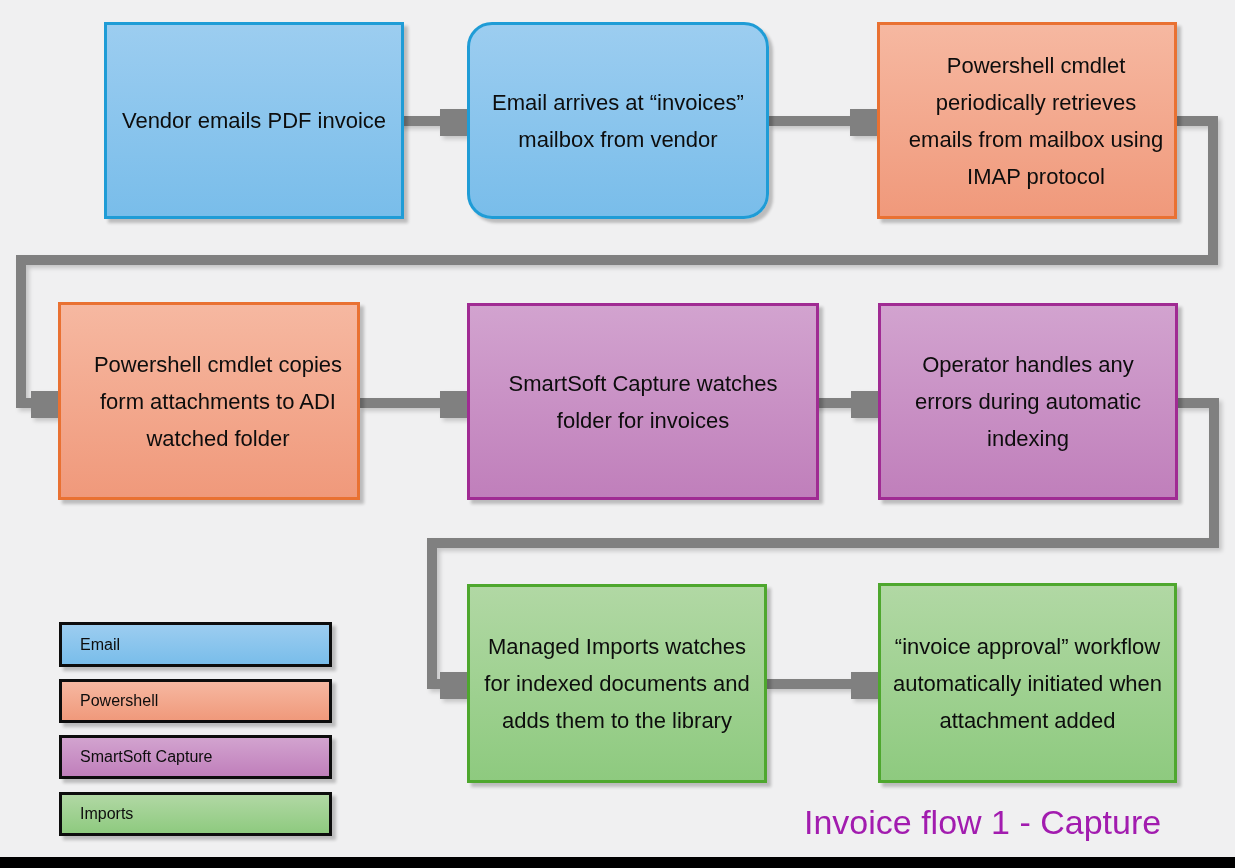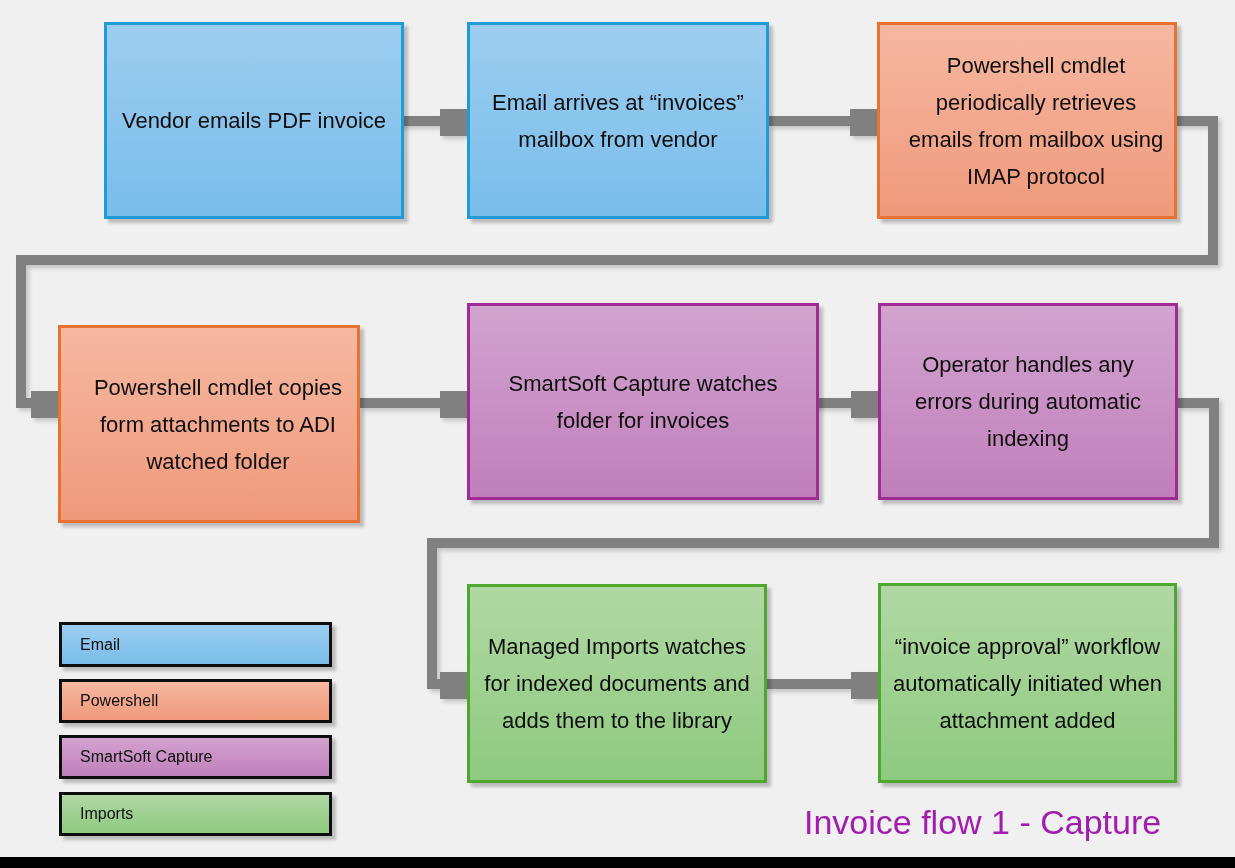--- a/index.html
+++ b/index.html
@@ -24,23 +24,23 @@
     padding:0 10px;
     box-shadow:4px 4px 3px rgba(0,0,0,0.22);
   }
   .email{background:linear-gradient(180deg,#9ccdf0 0%,#79bdea 100%);border-color:#1f9cd6;}
   .powershell{background:linear-gradient(180deg,#f6b8a1 0%,#f0997b 100%);border-color:#e97132;padding-left:28px;}
   .smartsoft{background:linear-gradient(180deg,#d2a3cf 0%,#c07fbb 100%);border-color:#a02b93;}
   .filehold{background:linear-gradient(180deg,#b1d8a4 0%,#8eca7f 100%);border-color:#4ea72e;}
 
   
   .n1{left:60px;top:22px;width:300px;height:197px;margin-left:44px;}
-  .n2{left:467px;top:22px;width:302px;height:197px;}
+  .n2{left:467px;top:22px;width:302px;height:197px;border-radius:25px;}
   .n3{left:877px;top:22px;width:300px;height:197px;}
-  .n4{left:58px;top:302px;width:302px;height:198px;margin-top:23px;}
+  .n4{left:58px;top:302px;width:302px;height:198px;}
   .n5{left:467px;top:303px;width:352px;height:197px;}
   .n6{left:878px;top:303px;width:300px;height:197px;}
   .n7{left:467px;top:584px;width:300px;height:199px;}
   .n8{left:878px;top:583px;width:299px;height:200px;}
 
   .legend-item{
     position:absolute;
     box-sizing:border-box;
     display:flex;align-items:center;
     left:59px;width:273px;height:45px;

